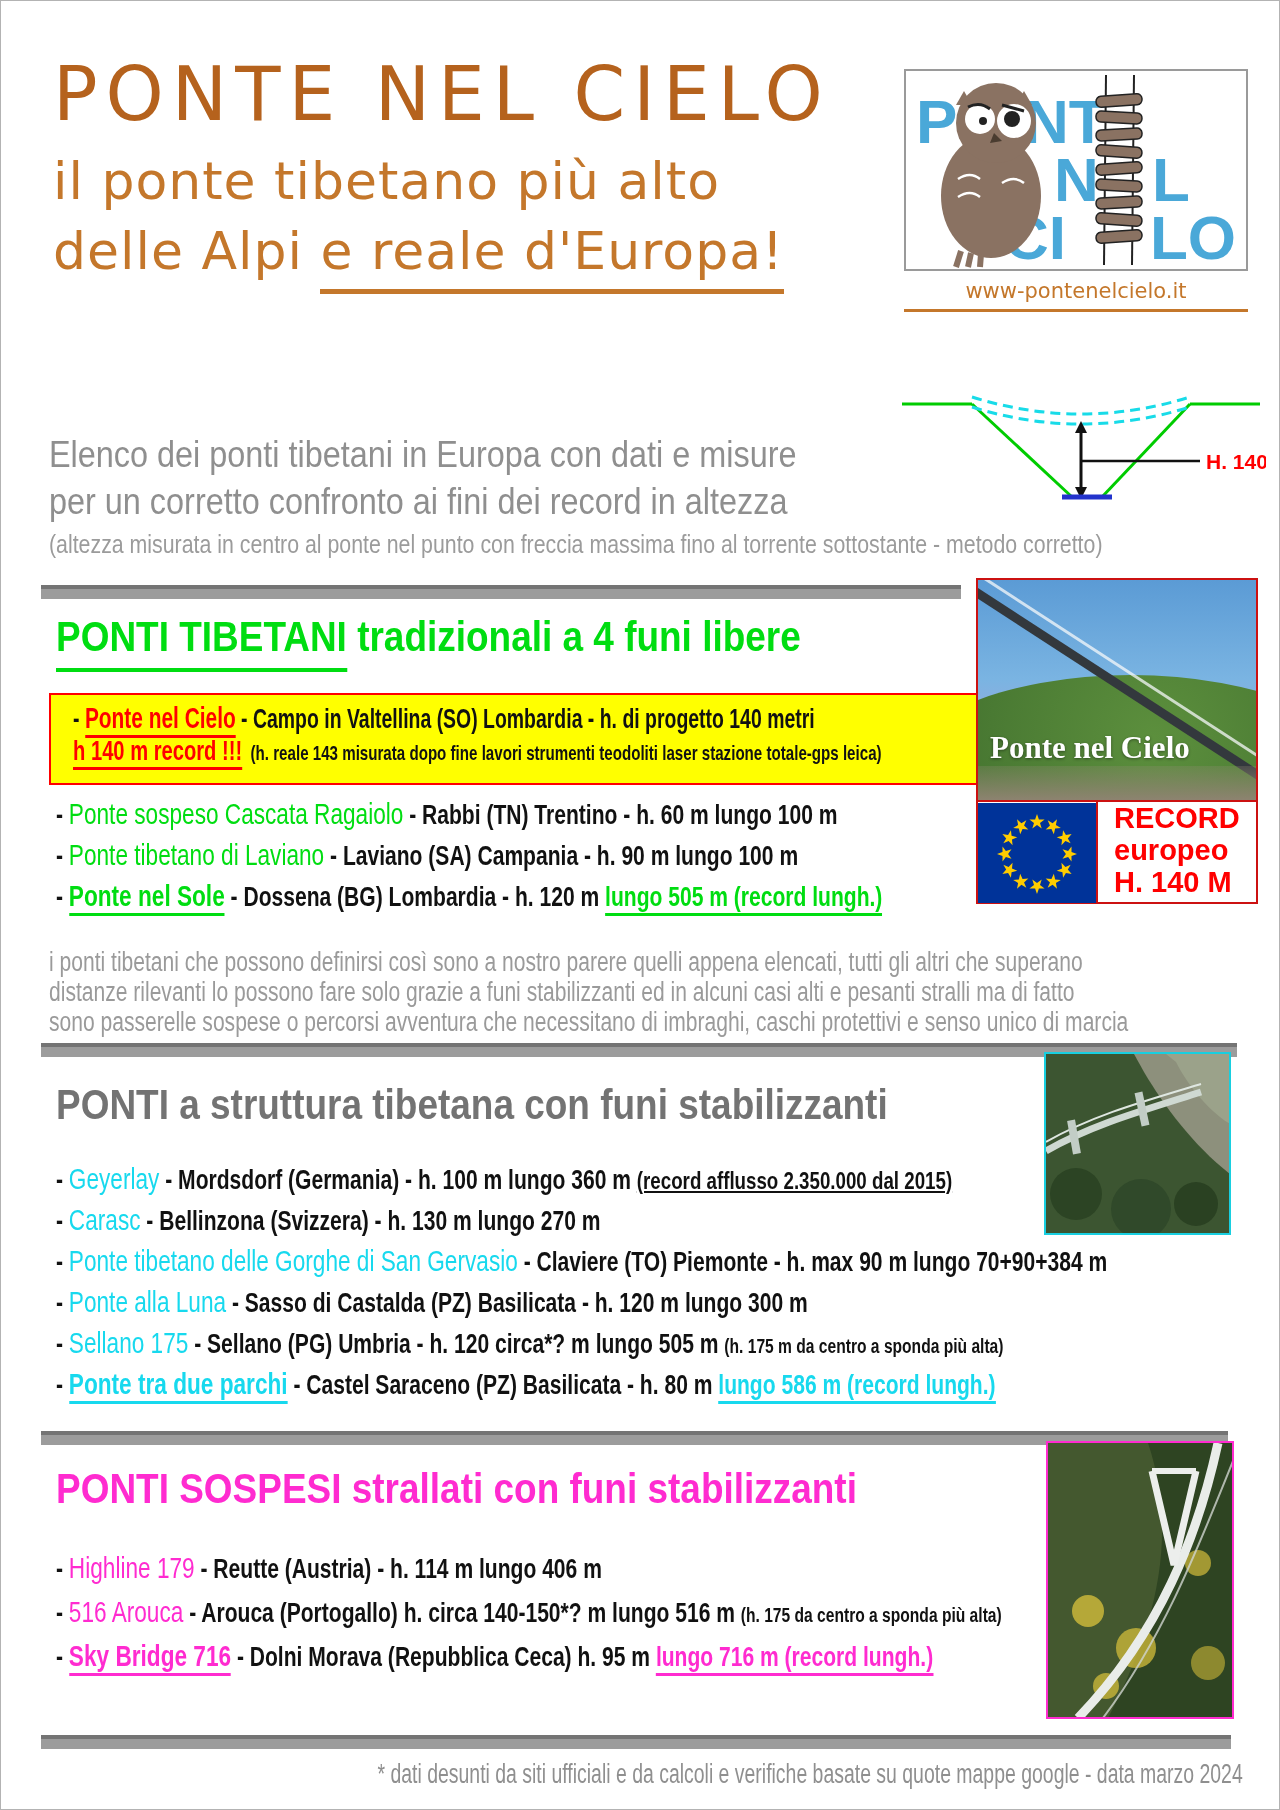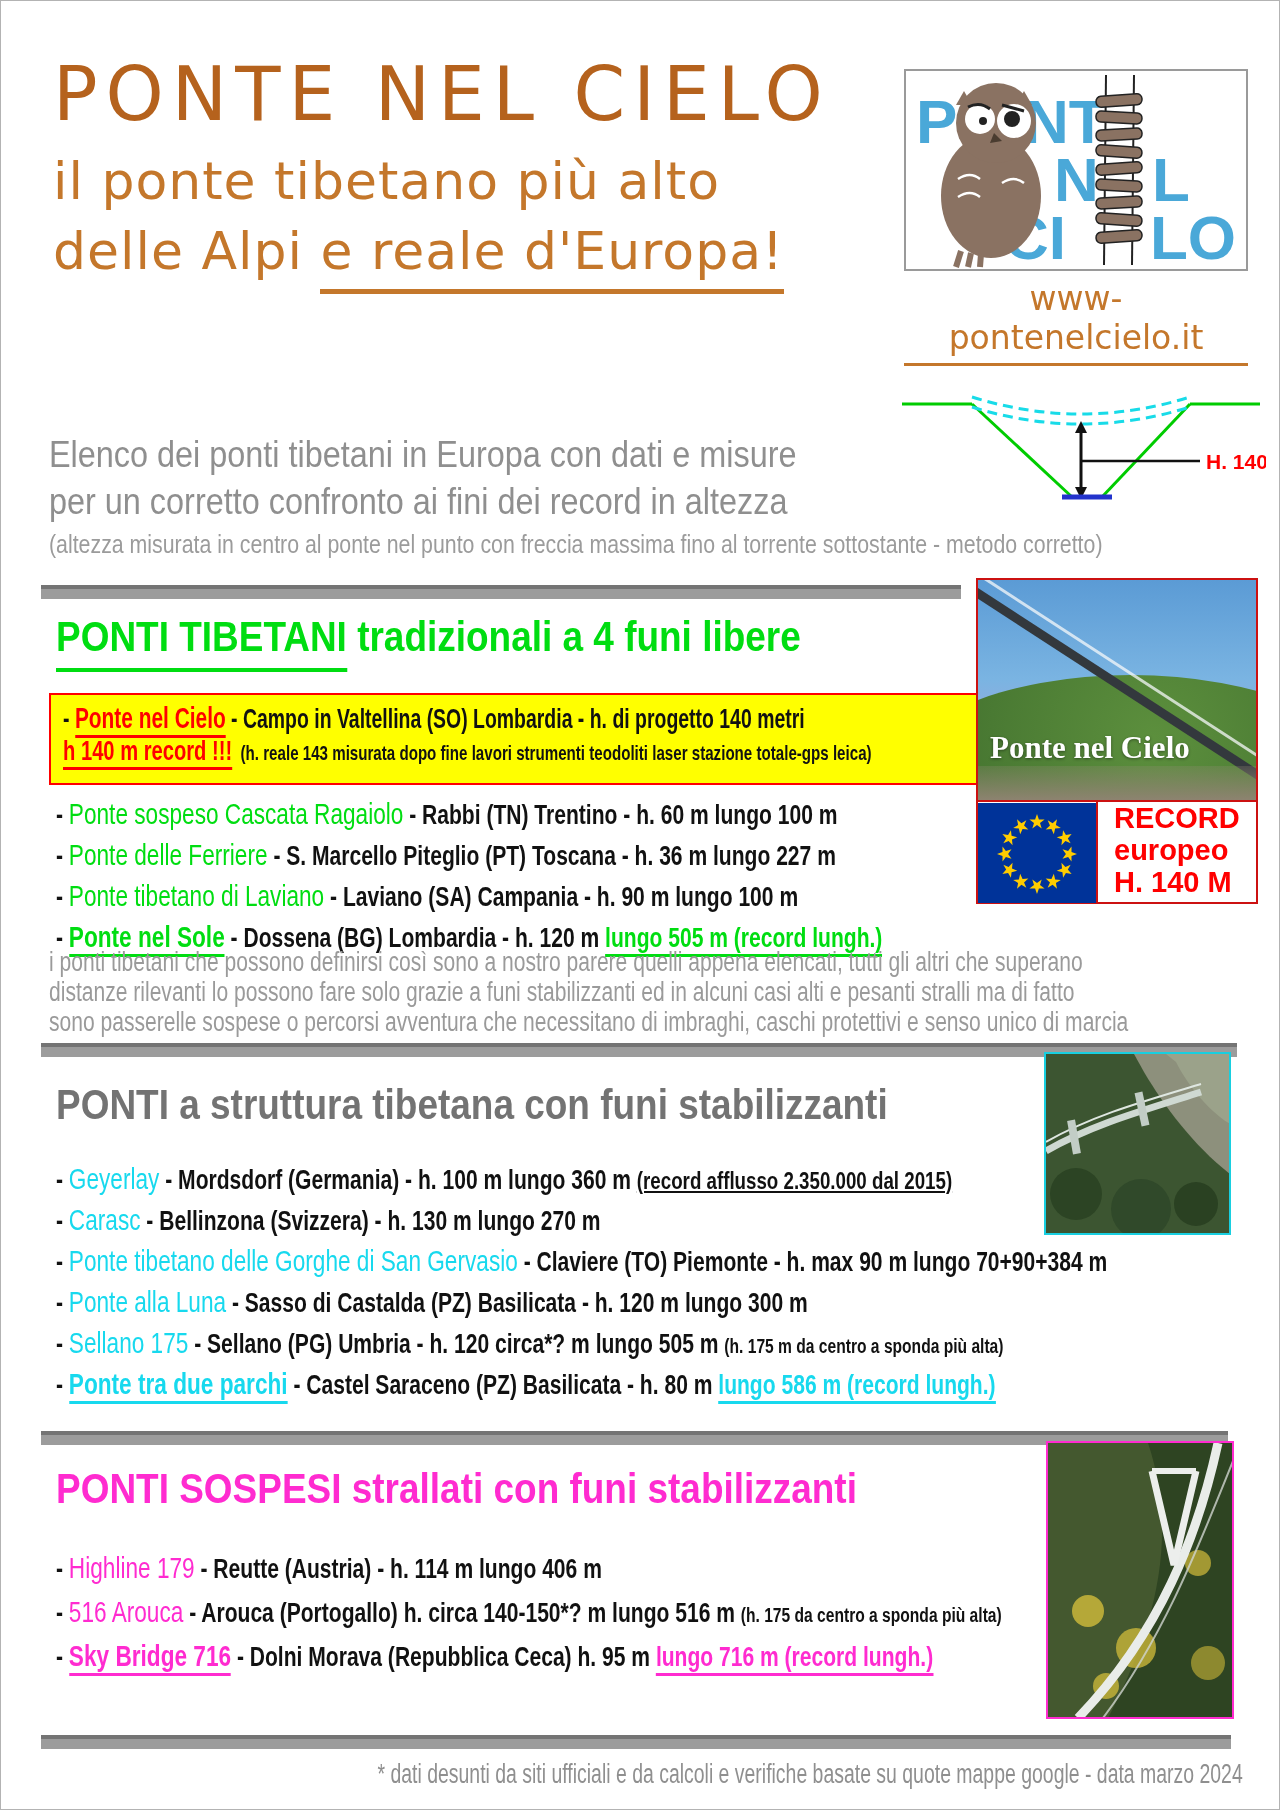--- a/index.html
+++ b/index.html
@@ -12,21 +12,21 @@
   .condR{display:inline-block;white-space:pre;transform-origin:100% 50%;transform:scaleX(.72);}
   
   .title{position:absolute;left:52px;top:50px;font-size:74px;letter-spacing:8px;color:#b5621d;
          font-family:"DejaVu Sans",sans-serif;}
   .sub{position:absolute;left:52px;font-family:"DejaVu Sans",sans-serif;font-size:52px;
        letter-spacing:1px;color:#c4772b;}
   .sub1{top:150px;} .sub2{top:220px;}
   .sub-u{display:inline-block;border-bottom:5px solid #c4772b;padding-bottom:8px;}
   .logo-box{position:absolute;left:903px;top:68px;width:344px;height:202px;background:#fff;
             border:2px solid #9a9a9a;box-sizing:border-box;}
-  .www{position:absolute;left:903px;top:278px;width:344px;text-align:center;font-size:33px;
+  .www{position:absolute;left:903px;top:278px;width:344px;text-align:center;font-size:21px;
        color:#c4772b;font-family:"DejaVu Sans",sans-serif;border-bottom:3px solid #c4772b;
        padding-bottom:6px;}
   .diagram{position:absolute;left:893px;top:378px;}
   .intro{position:absolute;left:48px;top:430px;color:#8f8f8f;}
   .intro-big{font-size:36px;line-height:47px;}
   .intro-small{font-size:26px;color:#9b9b9b;margin-top:4px;}
   
   .bar{position:absolute;height:10px;background:#9c9c9c;border-top:4px solid #747474;}
   .bar1{left:40px;top:584px;width:920px;}
   .bar2{left:40px;top:1042px;width:1196px;}
@@ -34,21 +34,21 @@
   .bar4{left:40px;top:1734px;width:1190px;}
   
   .s-head{position:absolute;left:55px;font-size:42px;font-weight:bold;white-space:nowrap;}
   .s1h{top:612px;color:#00dd11;}
   .s2h{top:1080px;color:#737373;}
   .s3h{top:1464px;color:#ff2bd0;}
   .h-main{display:inline-block;border-bottom:4px solid currentColor;padding-bottom:7px;}
   .s2h .h-main,.s3h .h-main{border-bottom:none;padding-bottom:0;}
   
   .ybox{position:absolute;left:48px;top:692px;width:1023px;height:92px;box-sizing:border-box;
-        background:#ffff00;border:2px solid #ff0000;padding:7px 12px 0 12px;}
+        background:#ffff00;border:2px solid #ff0000;padding:7px 12px 0 22px;}
   .yline1{font-size:27px;font-weight:bold;color:#111;white-space:nowrap;}
   .yname{color:#ff0000;font-size:29px;border-bottom:3px solid #ff0000;padding-bottom:1px;}
   .yline2{white-space:nowrap;}
   .yrec{color:#ff0000;font-size:28px;font-weight:bold;border-bottom:3px solid #ff0000;padding-bottom:1px;}
   .ynote{color:#111;font-size:21px;font-weight:bold;}
   
   .ilist{position:absolute;left:55px;}
   .l1{top:793px;} .l2{top:1158px;} .l3{top:1545px;}
   .item-row{height:41px;line-height:41px;white-space:nowrap;}
   .l3 .item-row{height:44px;line-height:44px;}
@@ -171,21 +171,20 @@
 
   <div class="s-head s1h"><span class="cond cx88"><span class="h-main">PONTI TIBETANI</span><span> tradizionali a 4 funi libere</span></span></div>
 
   <div class="ybox">
     <div class="yline1"><span class="cond cx72"><span class="dash">- </span><span class="yname">Ponte nel Cielo</span><span> - Campo in Valtellina (SO) Lombardia - h. di progetto 140 metri</span></span></div>
     <div class="yline2"><span class="cond cx72"><span class="yrec">h 140 m record !!!</span><span class="ynote">  (h. reale 143 misurata dopo fine lavori strumenti teodoliti laser stazione totale-gps leica)</span></span></div>
   </div>
 
   <div class="ilist l1">
     <div class="item-row"><span class="cond cx78"><span class="dash">- </span><span class="iname g">Ponte sospeso Cascata Ragaiolo</span><span class="idet"> - Rabbi (TN) Trentino - h. 60 m lungo 100 m</span></span></div>
-    <div class="item-row"><span class="cond cx78"><span class="dash">- </span><span class="iname g">Ponte delle Ferriere</span><span class="idet"> - S. Marcello Piteglio (PT) Toscana - h. 36 m lungo 227 m</span></span></div>
     <div class="item-row"><span class="cond cx78"><span class="dash">- </span><span class="iname g">Ponte tibetano di Laviano</span><span class="idet"> - Laviano (SA) Campania - h. 90 m lungo 100 m</span></span></div>
     <div class="item-row"><span class="cond cx78"><span class="dash">- </span><span class="iname g rec">Ponte nel Sole</span><span class="idet"> - Dossena (BG) Lombardia - h. 120 m </span><span class="irec g">lungo 505 m (record lungh.)</span></span></div>
   </div>
 
   <div class="gpar">
     <div><span class="cond cx78">i ponti tibetani che possono definirsi così sono a nostro parere quelli appena elencati, tutti gli altri che superano</span></div>
     <div><span class="cond cx78">distanze rilevanti lo possono fare solo grazie a funi stabilizzanti ed in alcuni casi alti e pesanti stralli ma di fatto</span></div>
     <div><span class="cond cx78">sono passerelle sospese o percorsi avventura che necessitano di imbraghi, caschi protettivi e senso unico di marcia</span></div>
   </div>
 

